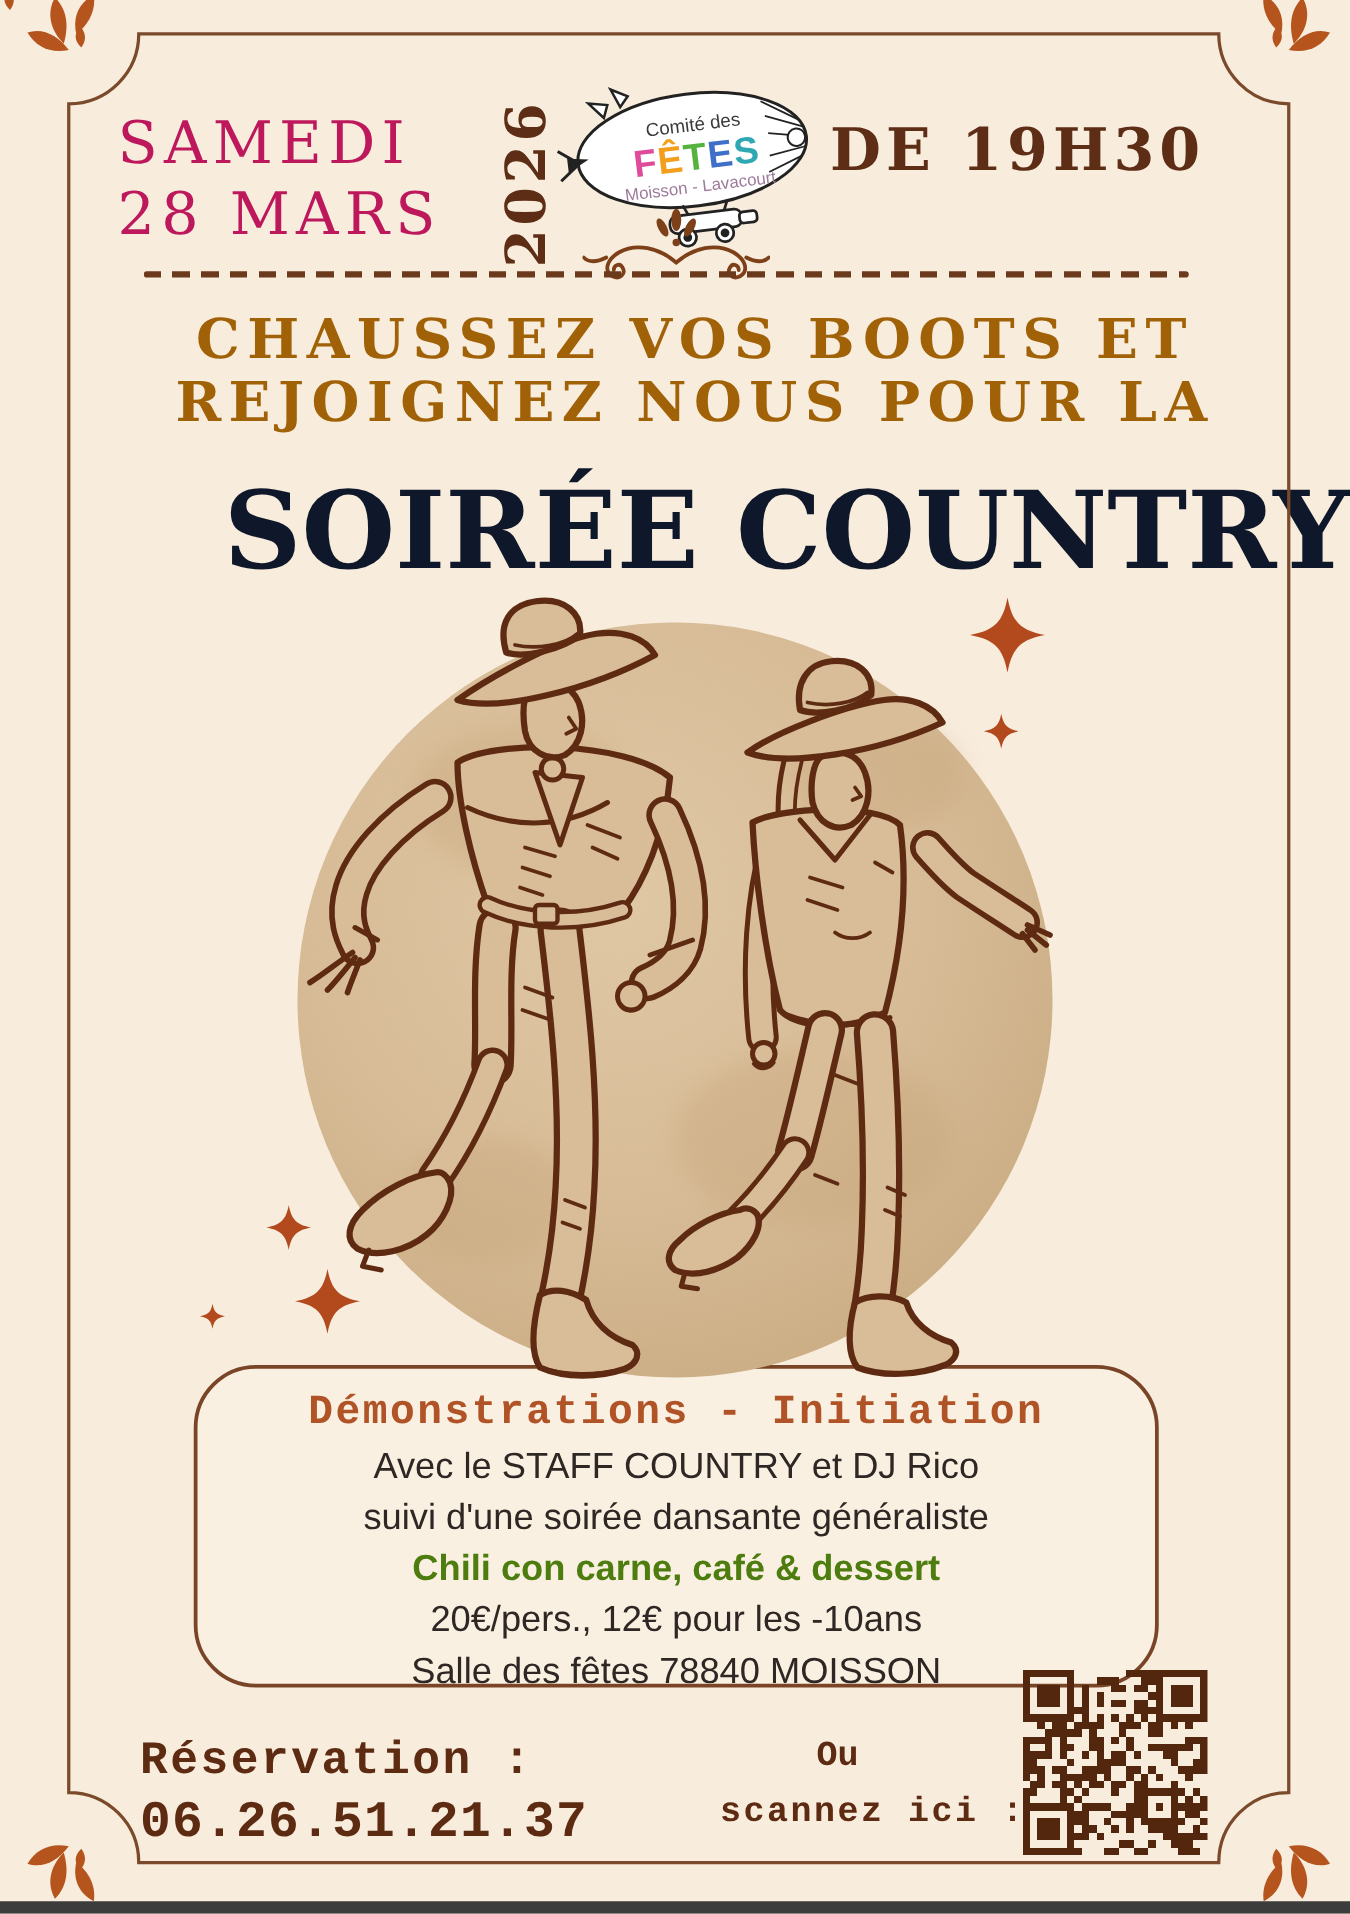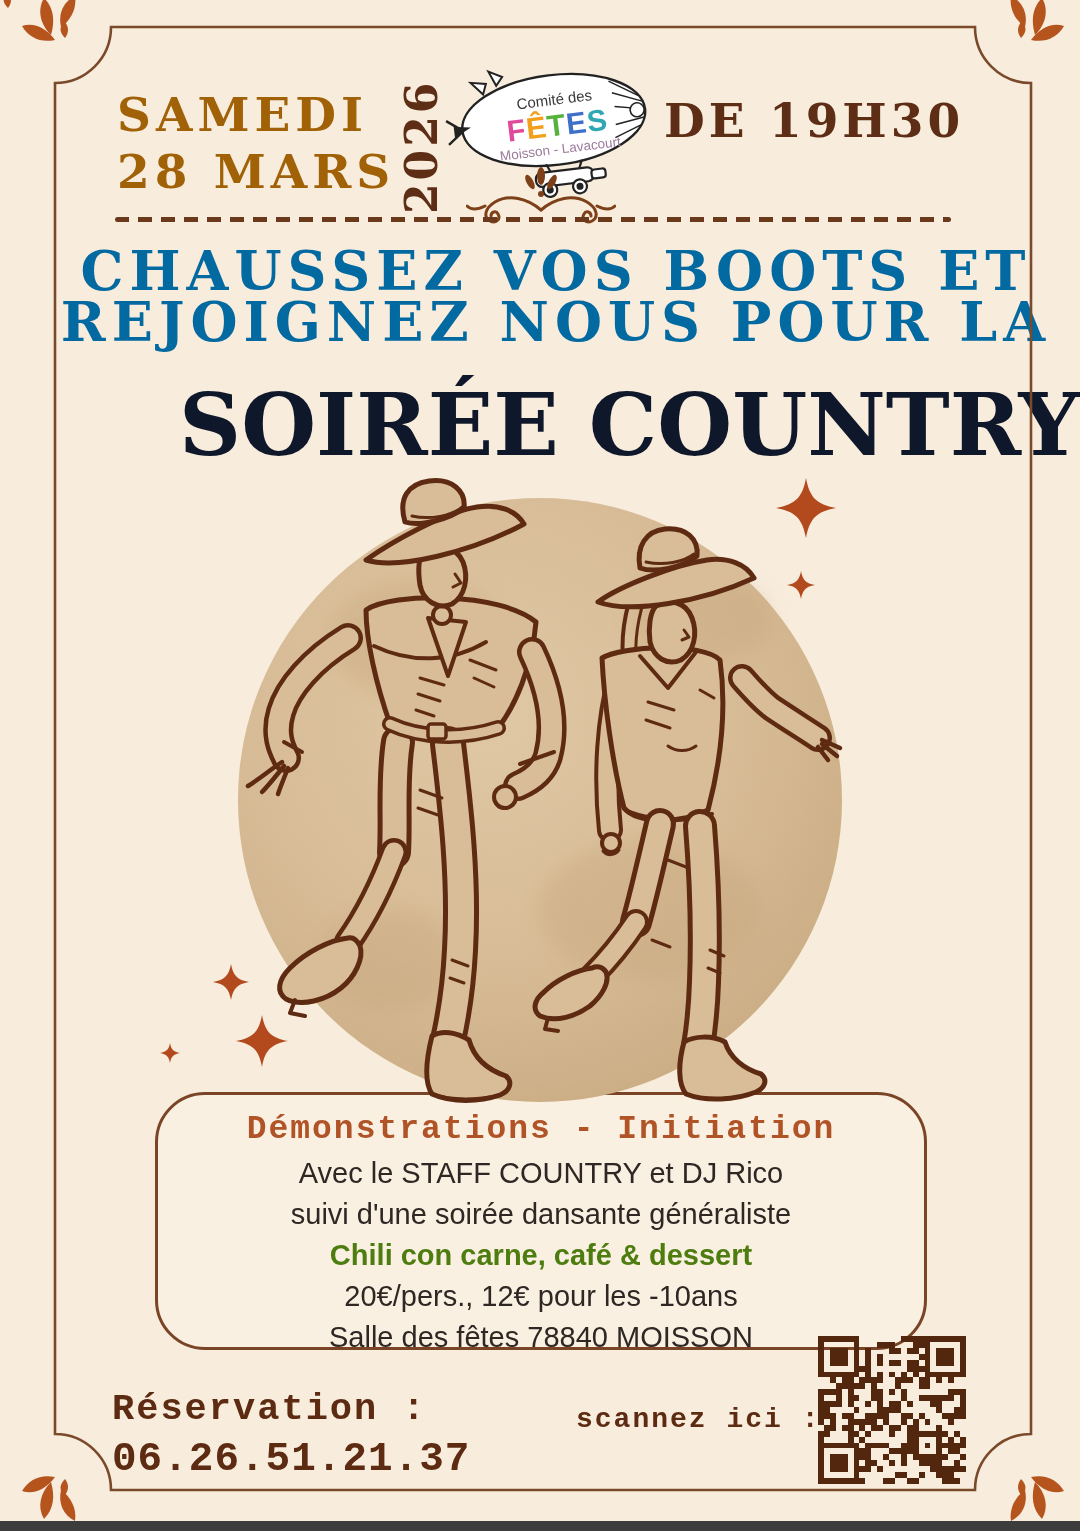--- a/index.html
+++ b/index.html
@@ -4,32 +4,32 @@
 <style>
   html,body{margin:0;padding:0;background:#888;}
   .poster{
     position:relative; width:1080px; height:1531px; overflow:hidden;
     background:#f8ecdd;
     font-family:"DejaVu Serif", serif;
   }
   .abs{position:absolute;}
   svg{display:block;}
   
-  .date-block{left:117px; top:86px; color:#a16207; font-weight:bold;
+  .date-block{left:94px; top:86px; color:#be185d; font-weight:normal;
     font-size:47px; letter-spacing:5px; line-height:57px; white-space:nowrap;}
   .year{left:352px; top:126px; width:132px; height:44px; text-align:center;
     transform:rotate(-90deg); color:#5d2d15; font-weight:bold; font-size:44px; letter-spacing:3px;}
   .time-block{left:664px; top:92px; width:300px; text-align:center; color:#5d2d15;
     font-weight:bold; font-size:47px; letter-spacing:4px; line-height:57px; white-space:nowrap;}
   .divider{left:115px; top:217px; width:836px; height:5px;
     background:repeating-linear-gradient(90deg,#6b3a1d 0 14px,transparent 14px 23px);
     border-radius:3px;}
   
-  .tagline{left:0; right:0; top:246px; text-align:center; color:#0369a1;
-    font-weight:bold; font-size:54px; letter-spacing:6px; line-height:51px;margin-left:32px;}
+  .tagline{left:0; right:0; top:246px; text-align:center; color:#a16207;
+    font-weight:bold; font-size:44px; letter-spacing:6px; line-height:51px;margin-left:32px;}
   .title{left:0; right:0; top:374px; text-align:right; color:#0f172a;
     font-weight:bold; font-size:86px; letter-spacing:0px; white-space:nowrap;}
   
   .hero{left:140px; top:440px; width:820px; height:680px; z-index:5; pointer-events:none;}
   
   .info-box{left:155px; top:1092px; width:766px; height:252px; z-index:1;
     border:3px solid #7a4527; border-radius:50px; background:#faf0e2;
     text-align:center;}
   .info-heading{margin-top:16px; color:#b05327; font-family:"Liberation Mono", monospace;
     font-weight:bold; font-size:33px; letter-spacing:2px;}
@@ -305,20 +305,21 @@
     <div class="info-line">20€/pers., 12€ pour les -10ans</div>
     <div class="info-line">Salle des fêtes 78840 MOISSON</div>
   </div>
 
   <div class="abs reservation">
     <div class="label">Réservation :</div>
     <div class="phone">06.26.51.21.37</div>
   </div>
 
   <div class="abs scan-block">
+    <div class="or">Ou</div>
     <div class="scan">scannez ici :</div>
   </div>
 
   <svg class="abs qr" id="qr-svg" width="148" height="148" viewBox="0 0 25 25" shape-rendering="crispEdges">
       <rect x="0" y="0" width="1" height="1" fill="#53260e"></rect>
       <rect x="1" y="0" width="1" height="1" fill="#53260e"></rect>
       <rect x="2" y="0" width="1" height="1" fill="#53260e"></rect>
       <rect x="3" y="0" width="1" height="1" fill="#53260e"></rect>
       <rect x="4" y="0" width="1" height="1" fill="#53260e"></rect>
       <rect x="5" y="0" width="1" height="1" fill="#53260e"></rect>

